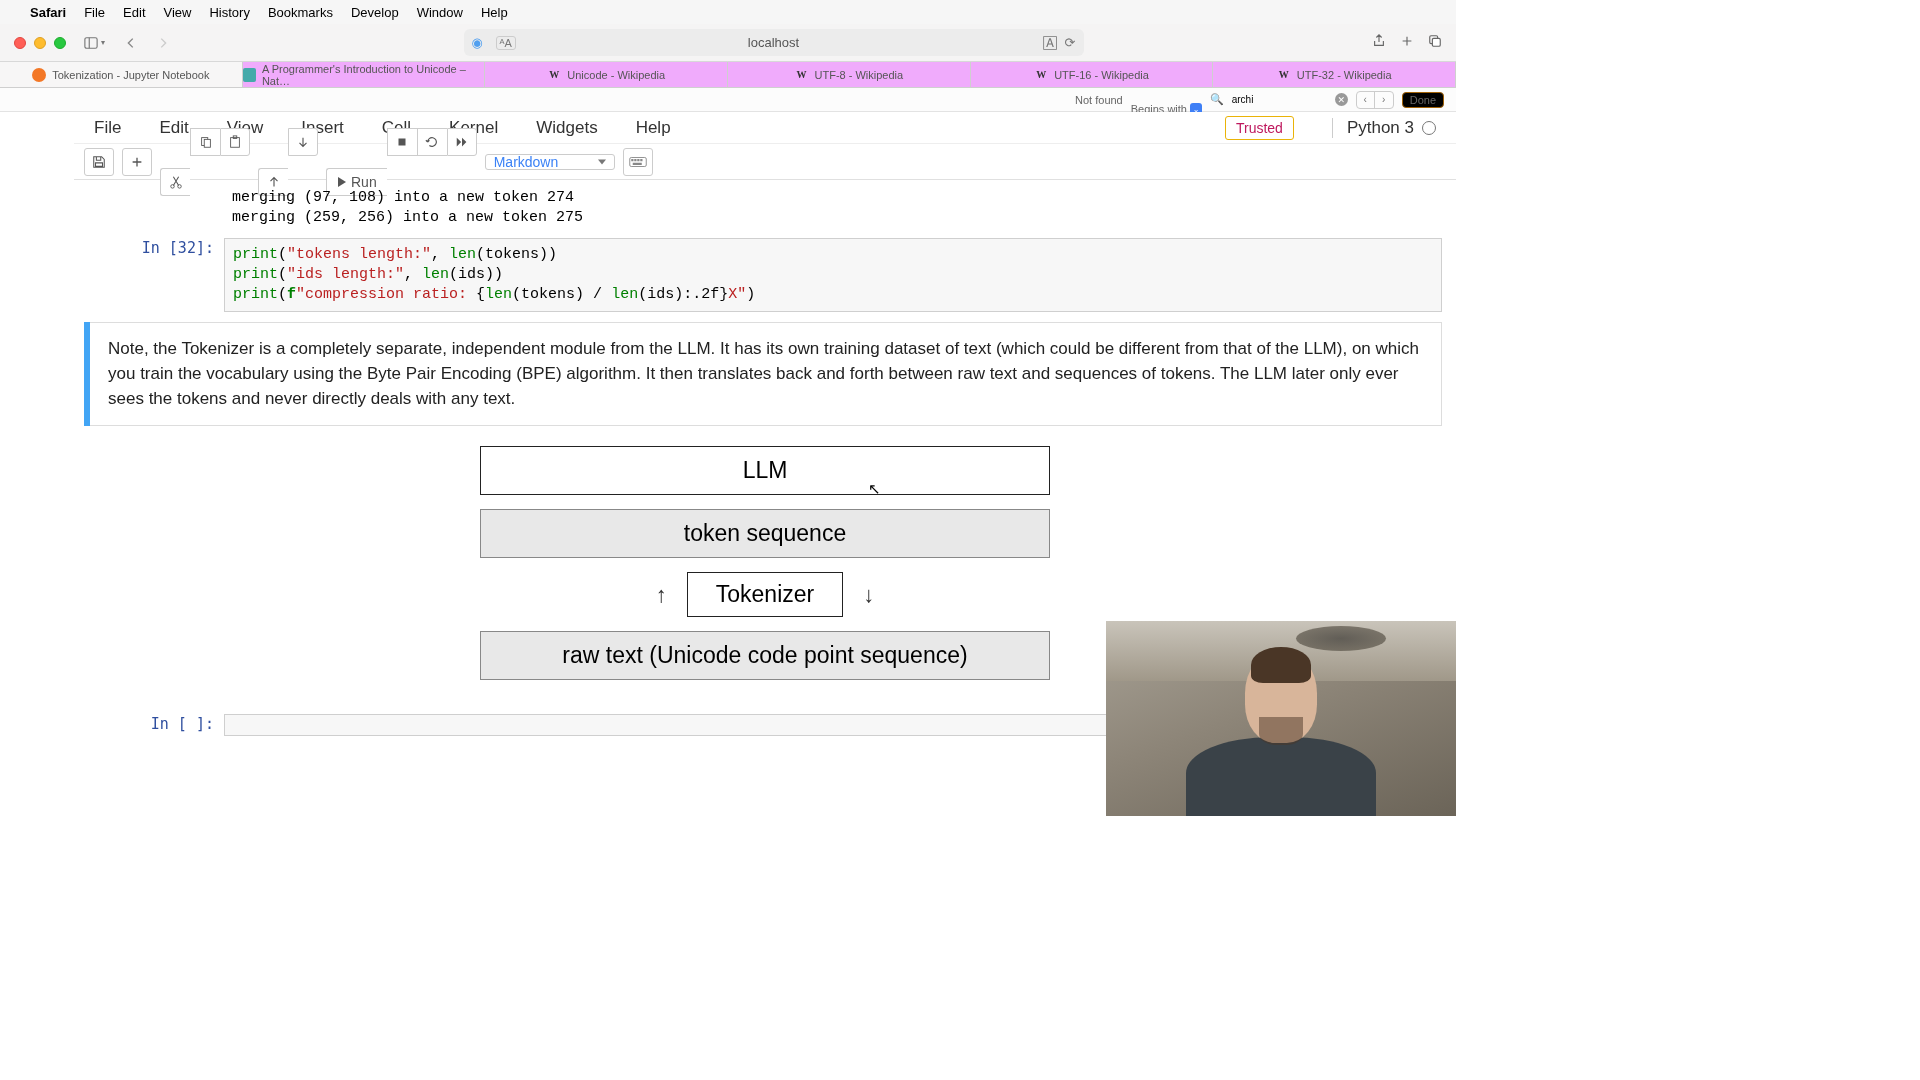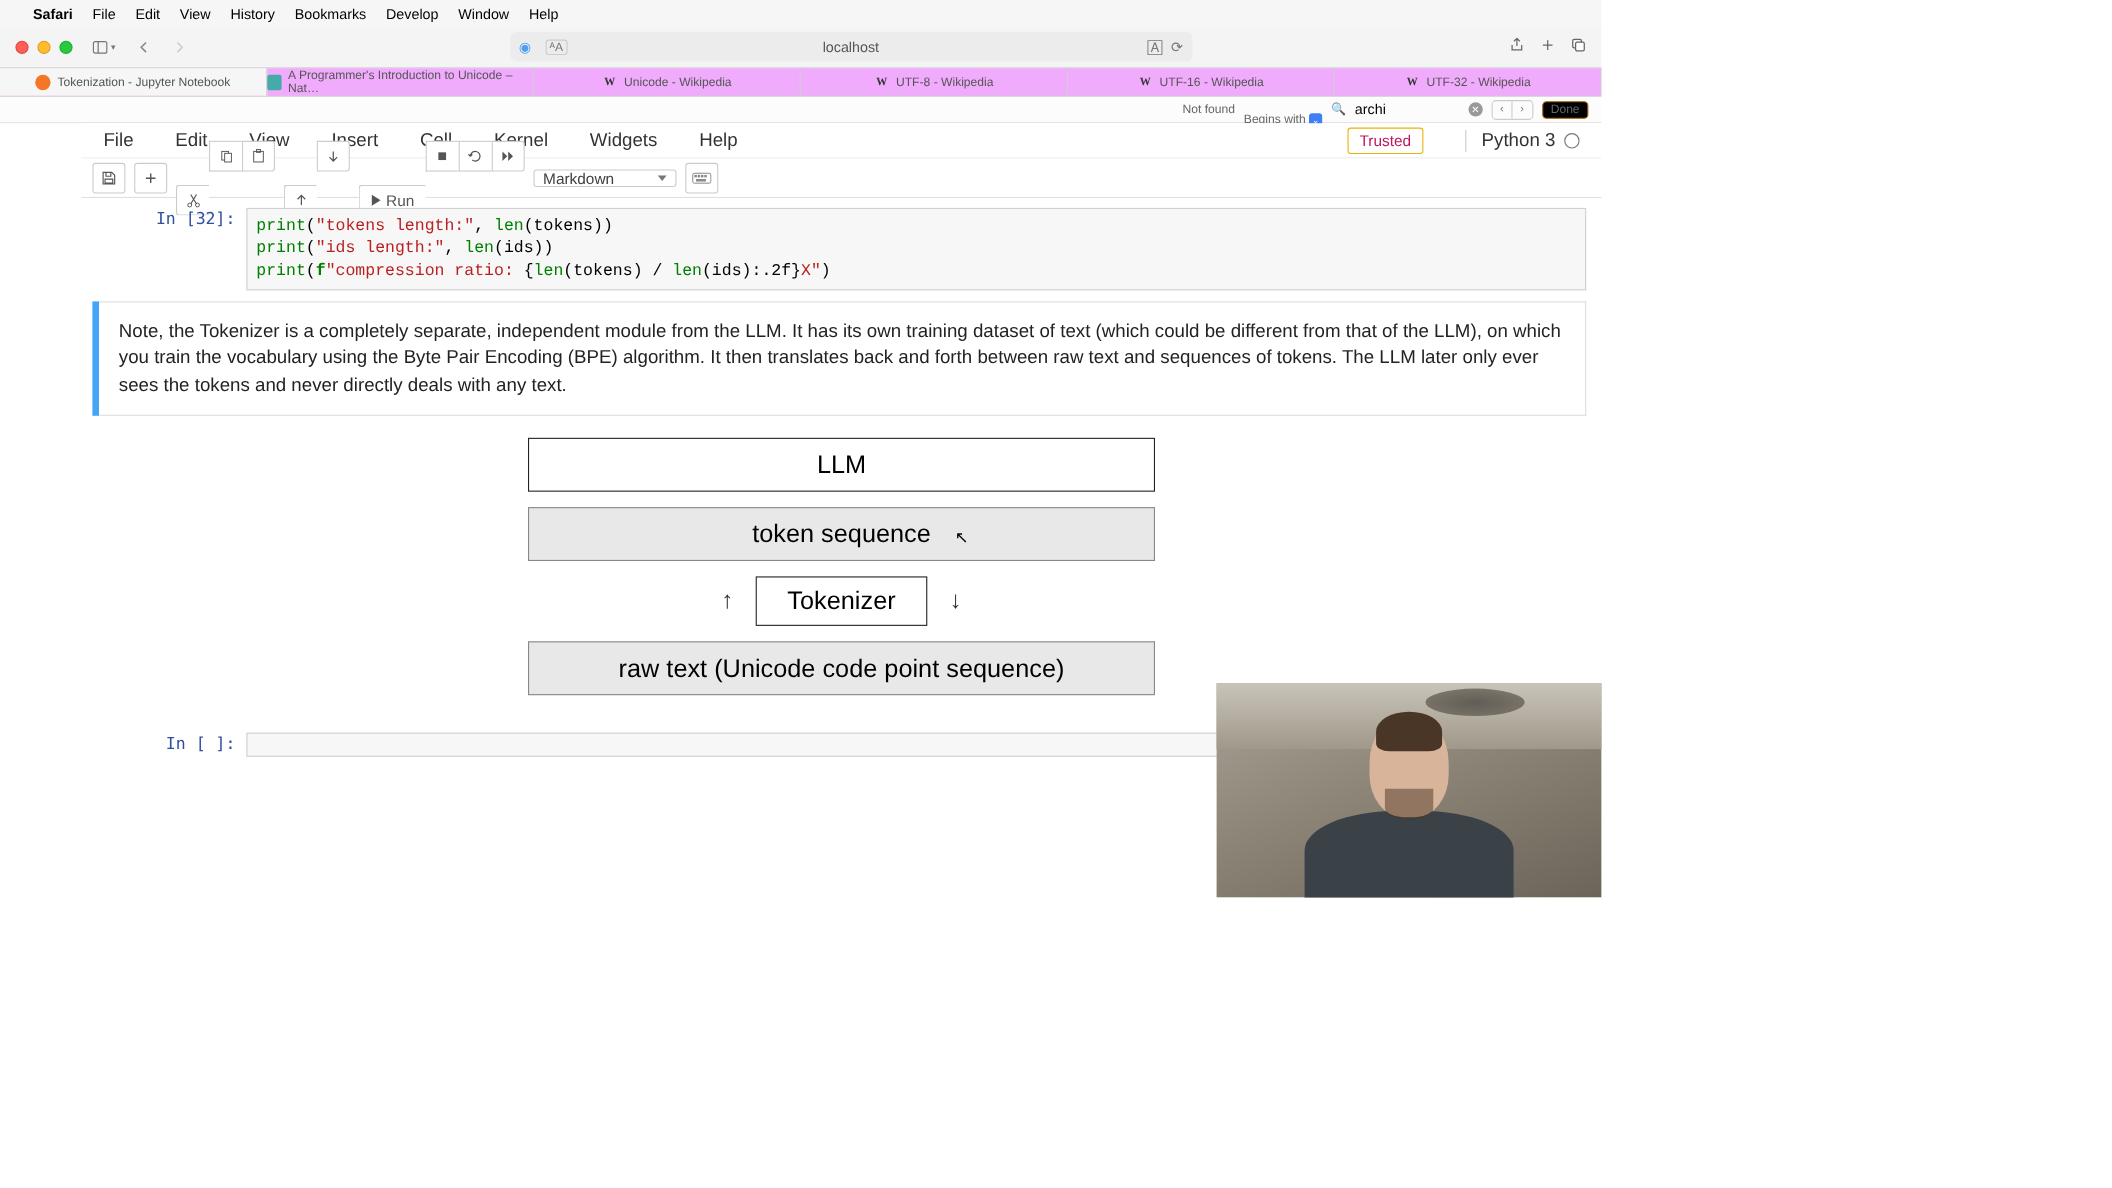--- a/index.html
+++ b/index.html
@@ -34,21 +34,21 @@
 .stab.active { background: #f7f6f6; }
 .stab .favicon { width: 14px; height: 14px; border-radius: 2px; display: flex; align-items: center; justify-content: center; font-size: 10px; }
 .favicon.jupyter { background: linear-gradient(#f37726,#f37726); border-radius: 7px; }
 .favicon.nat { background: #4aa; }
 .favicon.wiki { font-family: Georgia, serif; font-weight: bold; color: #333; }
 
 
 .findbar { height: 24px; background: #fcfcfc; border-bottom: 1px solid #e3e3e3; display: flex; align-items: center; justify-content: flex-end; padding: 0 12px; gap: 8px; font-size: 11px; color: #666; }
 .findbar .begins { display: flex; align-items: center; gap: 3px; margin-top: 19px; }
 .findbar .begins .chev { background: #3e7ff6; color: #fff; border-radius: 3px; width: 12px; height: 12px; display: flex; align-items: center; justify-content: center; font-size: 8px; }
-.findbar .searchbox { width: 95px; height: 16px; border: none; background: transparent; font-size: 13px; outline: none; }
+.findbar .searchbox { width: 95px; height: 16px; border: none; background: transparent; font-size: 10px; outline: none; }
 .findbar .mag { color: #888; font-size: 11px; }
 .findbar .clear { width: 13px; height: 13px; border-radius: 50%; background: #999; color: #fff; display: flex; align-items: center; justify-content: center; font-size: 9px; }
 .findbar .navpair { display: flex; border: 1px solid #ccc; border-radius: 4px; overflow: hidden; }
 .findbar .navpair div { width: 18px; height: 16px; display: flex; align-items: center; justify-content: center; border-right: 1px solid #ccc; color: #777; font-size: 10px; }
 .findbar .navpair div:last-child { border-right: none; }
 .findbar .done { border: 1px solid #a16207; border-radius: 4px; padding: 1px 7px; background: #000000; }
 
 
 .jp-wrap { position: absolute; left: 74px; right: 0; top: 112px; bottom: 0; background: #fff; }
 .jp-menubar { height: 32px; display: flex; align-items: center; padding: 0 20px; gap: 38px; font-size: 17px; color: #333; border-bottom: 1px solid #eee; }
@@ -58,21 +58,21 @@
 .jp-menubar .kernel .ind { width: 14px; height: 14px; border: 1.5px solid #777; border-radius: 50%; }
 
 .jp-toolbar { height: 36px; display: flex; align-items: center; padding: 4px 10px; gap: 0; border-bottom: 1px solid #e0e0e0; }
 .jtb-btn { height: 28px; min-width: 30px; border: 1px solid #ccc; background: #fff; display: flex; align-items: center; justify-content: center; font-size: 13px; color: #555; cursor: pointer; }
 .jtb-group { display: flex; margin-right: 8px; }
 .jtb-group .jtb-btn { border-radius: 0; border-right: none; }
 .jtb-group .jtb-btn:first-child { border-top-left-radius: 3px; border-bottom-left-radius: 3px; margin-top: 40px; }
 .jtb-group .jtb-btn:last-child { border-top-right-radius: 3px; border-bottom-right-radius: 3px; border-right: 1px solid #ccc; }
 .jtb-btn.single { border-radius: 3px; margin-right: 8px; }
 .jtb-btn.run { padding: 0 10px; gap: 4px; }
-.celltype { height: 16px; border: 1px solid #ccc; border-radius: 3px; padding: 0 24px 0 8px; font-size: 14px; color: #404040; background: #fff; position: relative; margin-right: 8px; width: 130px; display: flex; align-items: center; }
+.celltype { height: 16px; border: 1px solid #ccc; border-radius: 3px; padding: 0 24px 0 8px; font-size: 14px; color: #3b82f6; background: #fff; position: relative; margin-right: 8px; width: 130px; display: flex; align-items: center; }
 .celltype::after { content: ""; position: absolute; right: 8px; top: 50%; transform: translateY(-50%); border-left: 4px solid transparent; border-right: 4px solid transparent; border-top: 5px solid #777; }
 .jtb-btn.cmd svg { width: 18px; height: 12px; }
 
 
 .nb { padding: 4px 0 0 0; font-family: Menlo, Monaco, "Courier New", monospace; font-size: 15px; line-height: 1.35; overflow: hidden; }
 .cell { margin: 5px 0; }
 .prompt { width: 150px; text-align: right; padding-right: 10px; color: #303f9f; font-family: Menlo, Monaco, monospace; font-size: 15px; flex-shrink: 0; }
 .prompt.in { color: #2f4f9f; }
 .row { display: flex; }
 .code-area { flex: 1; border: 1px solid #cfcfcf; background: #f7f7f7; padding: 6px 8px; margin-right: 14px; white-space: pre; overflow: hidden; }
@@ -313,20 +313,22 @@
           <rect x="11" y="3" width="3" height="3" fill="#888"></rect>
           <rect x="15" y="3" width="3" height="3" fill="#888"></rect>
           <rect x="5" y="8" width="12" height="3" fill="#888"></rect>
         </svg>
       </div>
   </div>
 
   <div class="nb">
     <div class="row">
       <div class="prompt"></div>
+      <div class="output-area">merging (97, 108) into a new token 274
+merging (259, 256) into a new token 275</div>
     </div>
 
     <div class="cell">
       <div class="row">
         <div class="prompt in">In [32]:</div>
         <div class="code-area"><span class="fn">print</span>(<span class="str">"tokens length:"</span>, <span class="fn">len</span>(tokens))
 <span class="fn">print</span>(<span class="str">"ids length:"</span>, <span class="fn">len</span>(ids))
 <span class="fn">print</span>(<span class="kw">f</span><span class="str">"compression ratio: </span>{<span class="fn">len</span>(tokens) / <span class="fn">len</span>(ids):.2f}<span class="str">X"</span>)</div>
       </div>
     </div>

